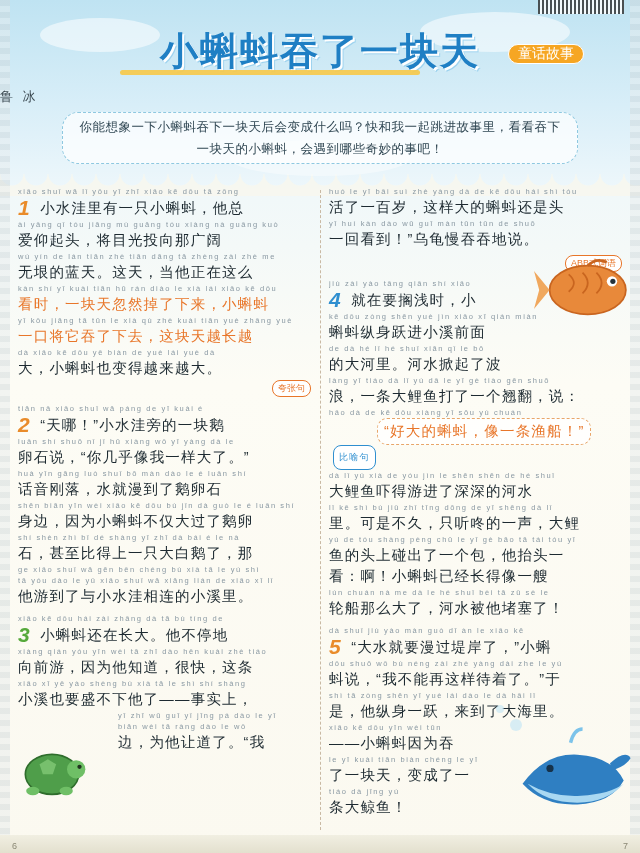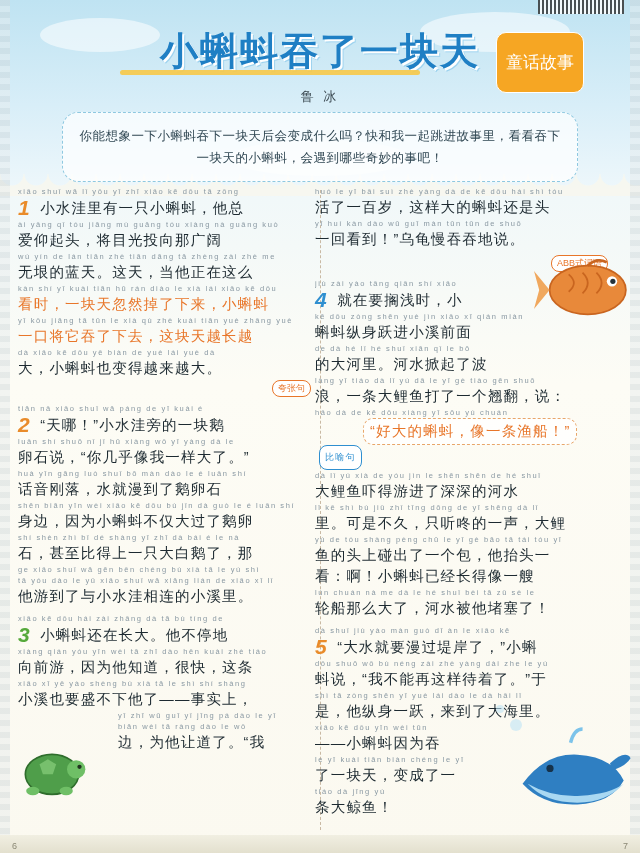--- a/index.html
+++ b/index.html
@@ -48,40 +48,40 @@
     font-family:"DejaVu Sans","Liberation Sans",sans-serif;
     font-size:38px;font-weight:bold;letter-spacing:2px;
     color:#1f7fc4;
     text-shadow:2px 2px 0 #ffffff, 3px 3px 0 #9ed3ef;
   }
   .title-underline{
     position:absolute;left:120px;top:70px;width:300px;height:5px;
     background:#f7c948;border-radius:3px;opacity:.9;
   }
   .badge{
-    position:absolute;right:56px;top:32px;
-    background:#f6a623;color:#fff;font-size:17px;
-    border-radius:10px;padding:18px 9px;
+    position:absolute;right:56px;top:44px;
+    background:#f6a623;color:#fff;font-size:14px;
+    border-radius:10px;padding:0 9px;
     border:1px solid #fff;
   }
   .author{
-    position:absolute;left:0;top:88px;width:640px;text-align:center;
+    position:absolute;left:0;top:88px;width:640px;
     font-size:13px;color:#3c4a52;letter-spacing:3px;
   }
   .lead{
     position:absolute;left:62px;top:112px;width:516px;
     border:1px dashed #8ec8e0;border-radius:16px;
     background:rgba(255,255,255,.72);
-    padding:12px 16px;box-sizing:border-box;
+    padding:3px 16px;box-sizing:border-box;
     font-size:12.5px;line-height:22px;color:#2f4652;
     text-align:center;letter-spacing:.5px;
   }
   .columns{
     position:absolute;left:18px;top:186px;width:604px;height:650px;
-    display:flex;gap:4px;
+    display:flex;gap:18px;
   }
   .col{width:293px;position:relative;}
   .divider{
     position:absolute;left:50%;top:190px;height:640px;
     border-left:1px dashed #c9b9a3;
   }
   .para{position:relative;margin-bottom:6px;}
   .pinyin{
     font-size:7.5px;color:#8a99a3;letter-spacing:1.6px;
     line-height:11px;height:11px;overflow:hidden;white-space:nowrap;

